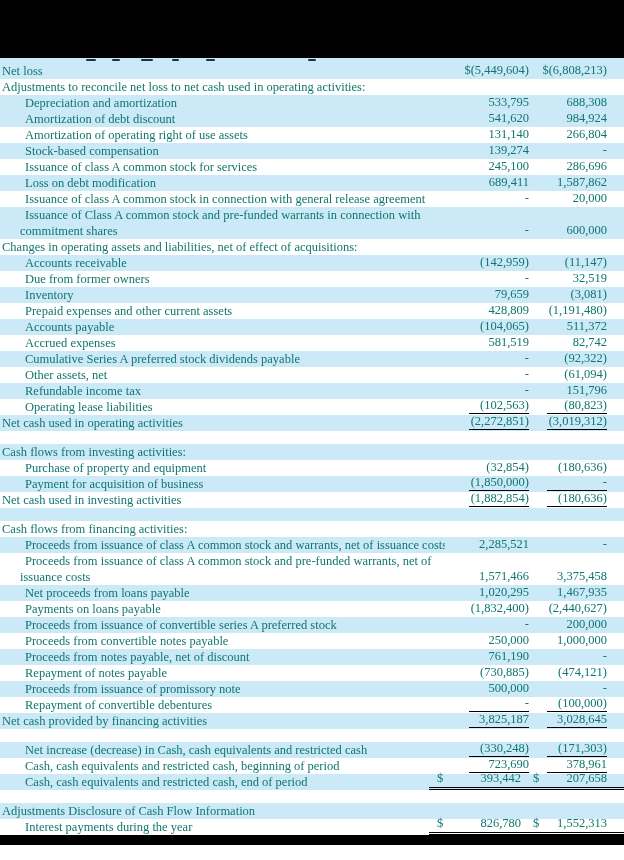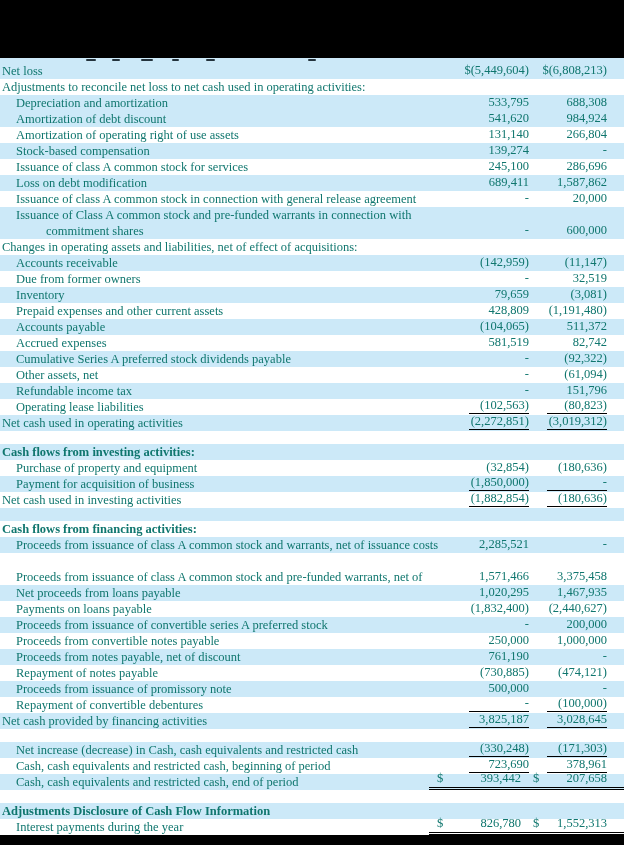--- a/index.html
+++ b/index.html
@@ -13,23 +13,23 @@
   .r1{left:86px;width:10px;}.r2{left:112px;width:8px;}.r3{left:141px;width:12px;}
   .r4{left:172px;width:7px;}.r5{left:206px;width:9px;}.r6{left:308px;width:8px;}
   .table{width:624px;}
   .row{display:flex;align-items:flex-end;height:16px;line-height:16px;}
   .row.two{height:32px;}
   .row.blank{height:13px;}
   .row.shade{background:var(--stripe,#cce9f8);}
   .label{flex:1;min-width:0;overflow:hidden;white-space:nowrap;}
   .label .line{white-space:nowrap;}
   .ind0{padding-left:2px;}
-  .ind1{padding-left:16px;}
-  .ind2{padding-left:46px;}
-  .bold{font-weight:bold;}
+  .ind1{padding-left:25px;}
+  .ind2{padding-left:20px;}
+  .bold{font-weight:normal;}
   .val{width:84px;text-align:right;padding:0 4px 1px 0;}
   .val.v2{width:74px;padding-right:17px;}
   .val .num{display:inline-block;min-width:60px;text-align:right;}
   .val.u-s .num{border-bottom:1px solid #000;}
   .val.u-d .num{border-bottom:3px double #000;}
   .val.dollar{display:flex;justify-content:space-between;align-items:flex-end;padding-left:8px;}
   .val.dollar .num{border-bottom:none;min-width:0;}
   .val.dollar.u-d{border-bottom:3px double #000;}
   .bottom-band{height:10px;background:#000;}
 </style>
@@ -242,20 +242,21 @@
       <div class="row shade">
         <div class="label">
           <div class="line ind1">Proceeds from issuance of class A common stock and warrants, net of issuance costs</div>
         </div>
         <div class="val v1"><span class="num">2,285,521</span></div>
         <div class="val v2"><span class="num">-</span></div>
       </div>
       <div class="row two">
         <div class="label">
           <div class="line ind1">Proceeds from issuance of class A common stock and pre-funded warrants, net of</div>
+          <div class="line ind2">issuance costs</div>
         </div>
         <div class="val v1"><span class="num">1,571,466</span></div>
         <div class="val v2"><span class="num">3,375,458</span></div>
       </div>
       <div class="row shade">
         <div class="label">
           <div class="line ind1">Net proceeds from loans payable</div>
         </div>
         <div class="val v1"><span class="num">1,020,295</span></div>
         <div class="val v2"><span class="num">1,467,935</span></div>

